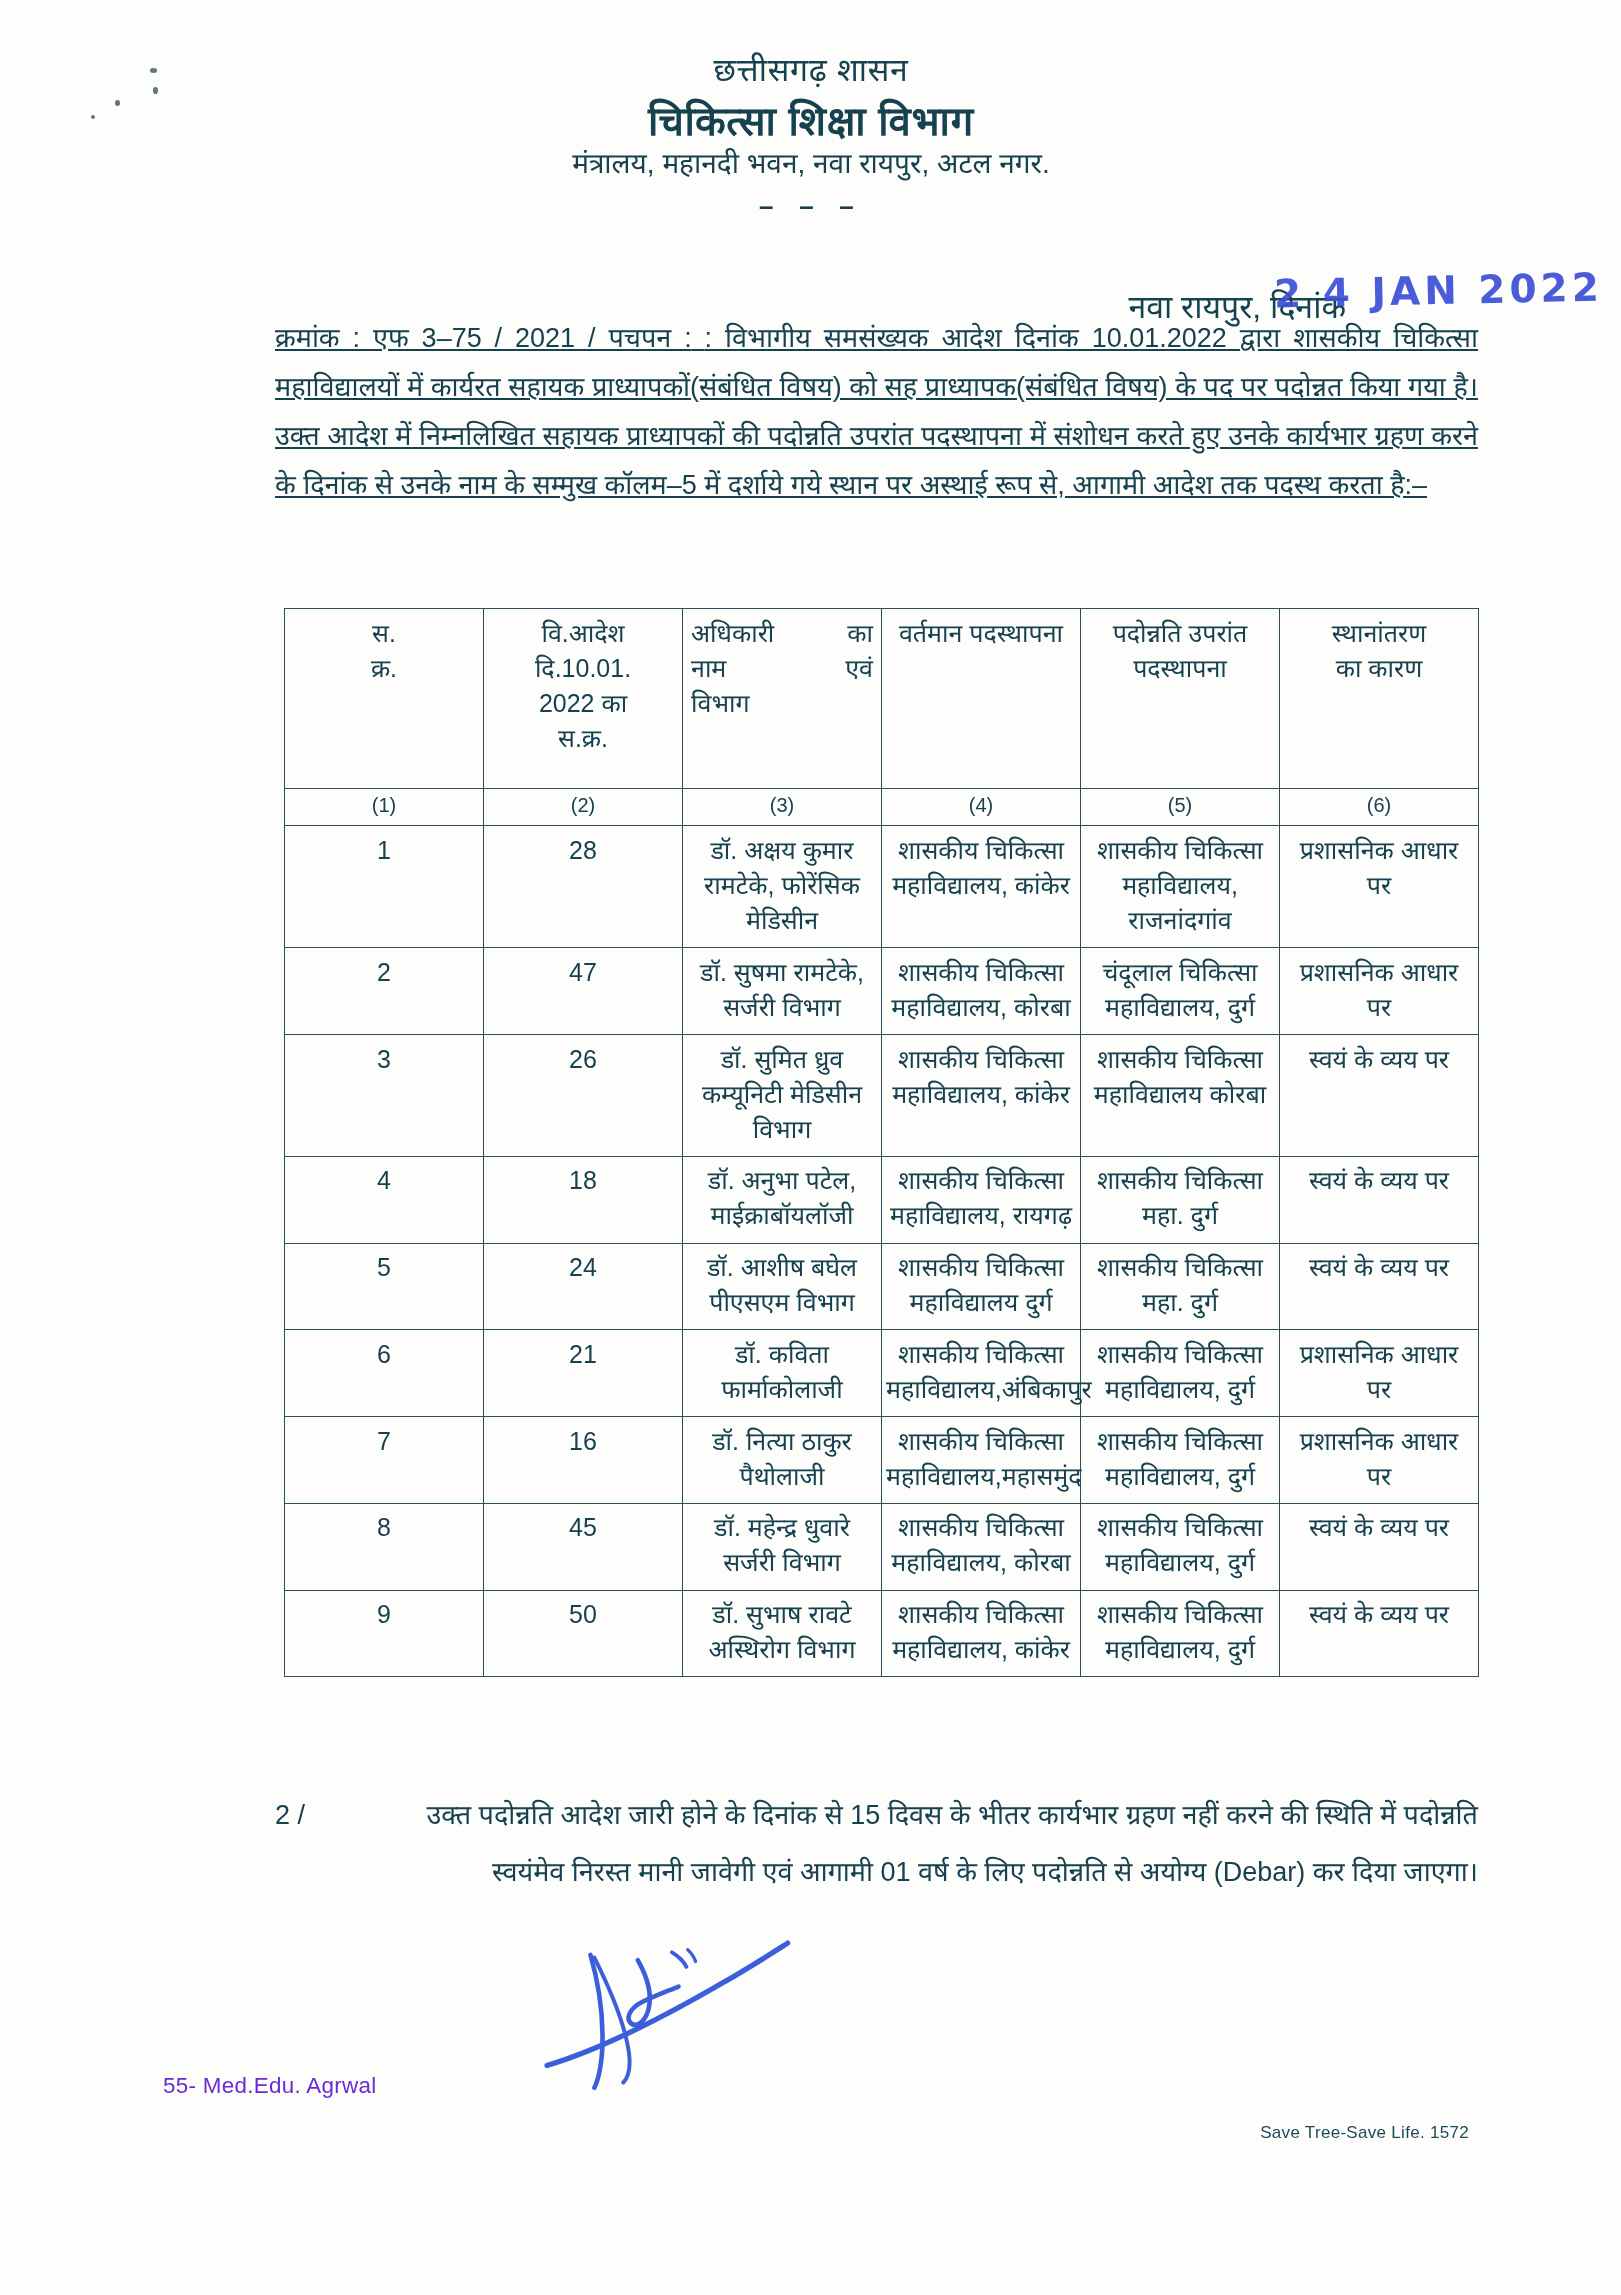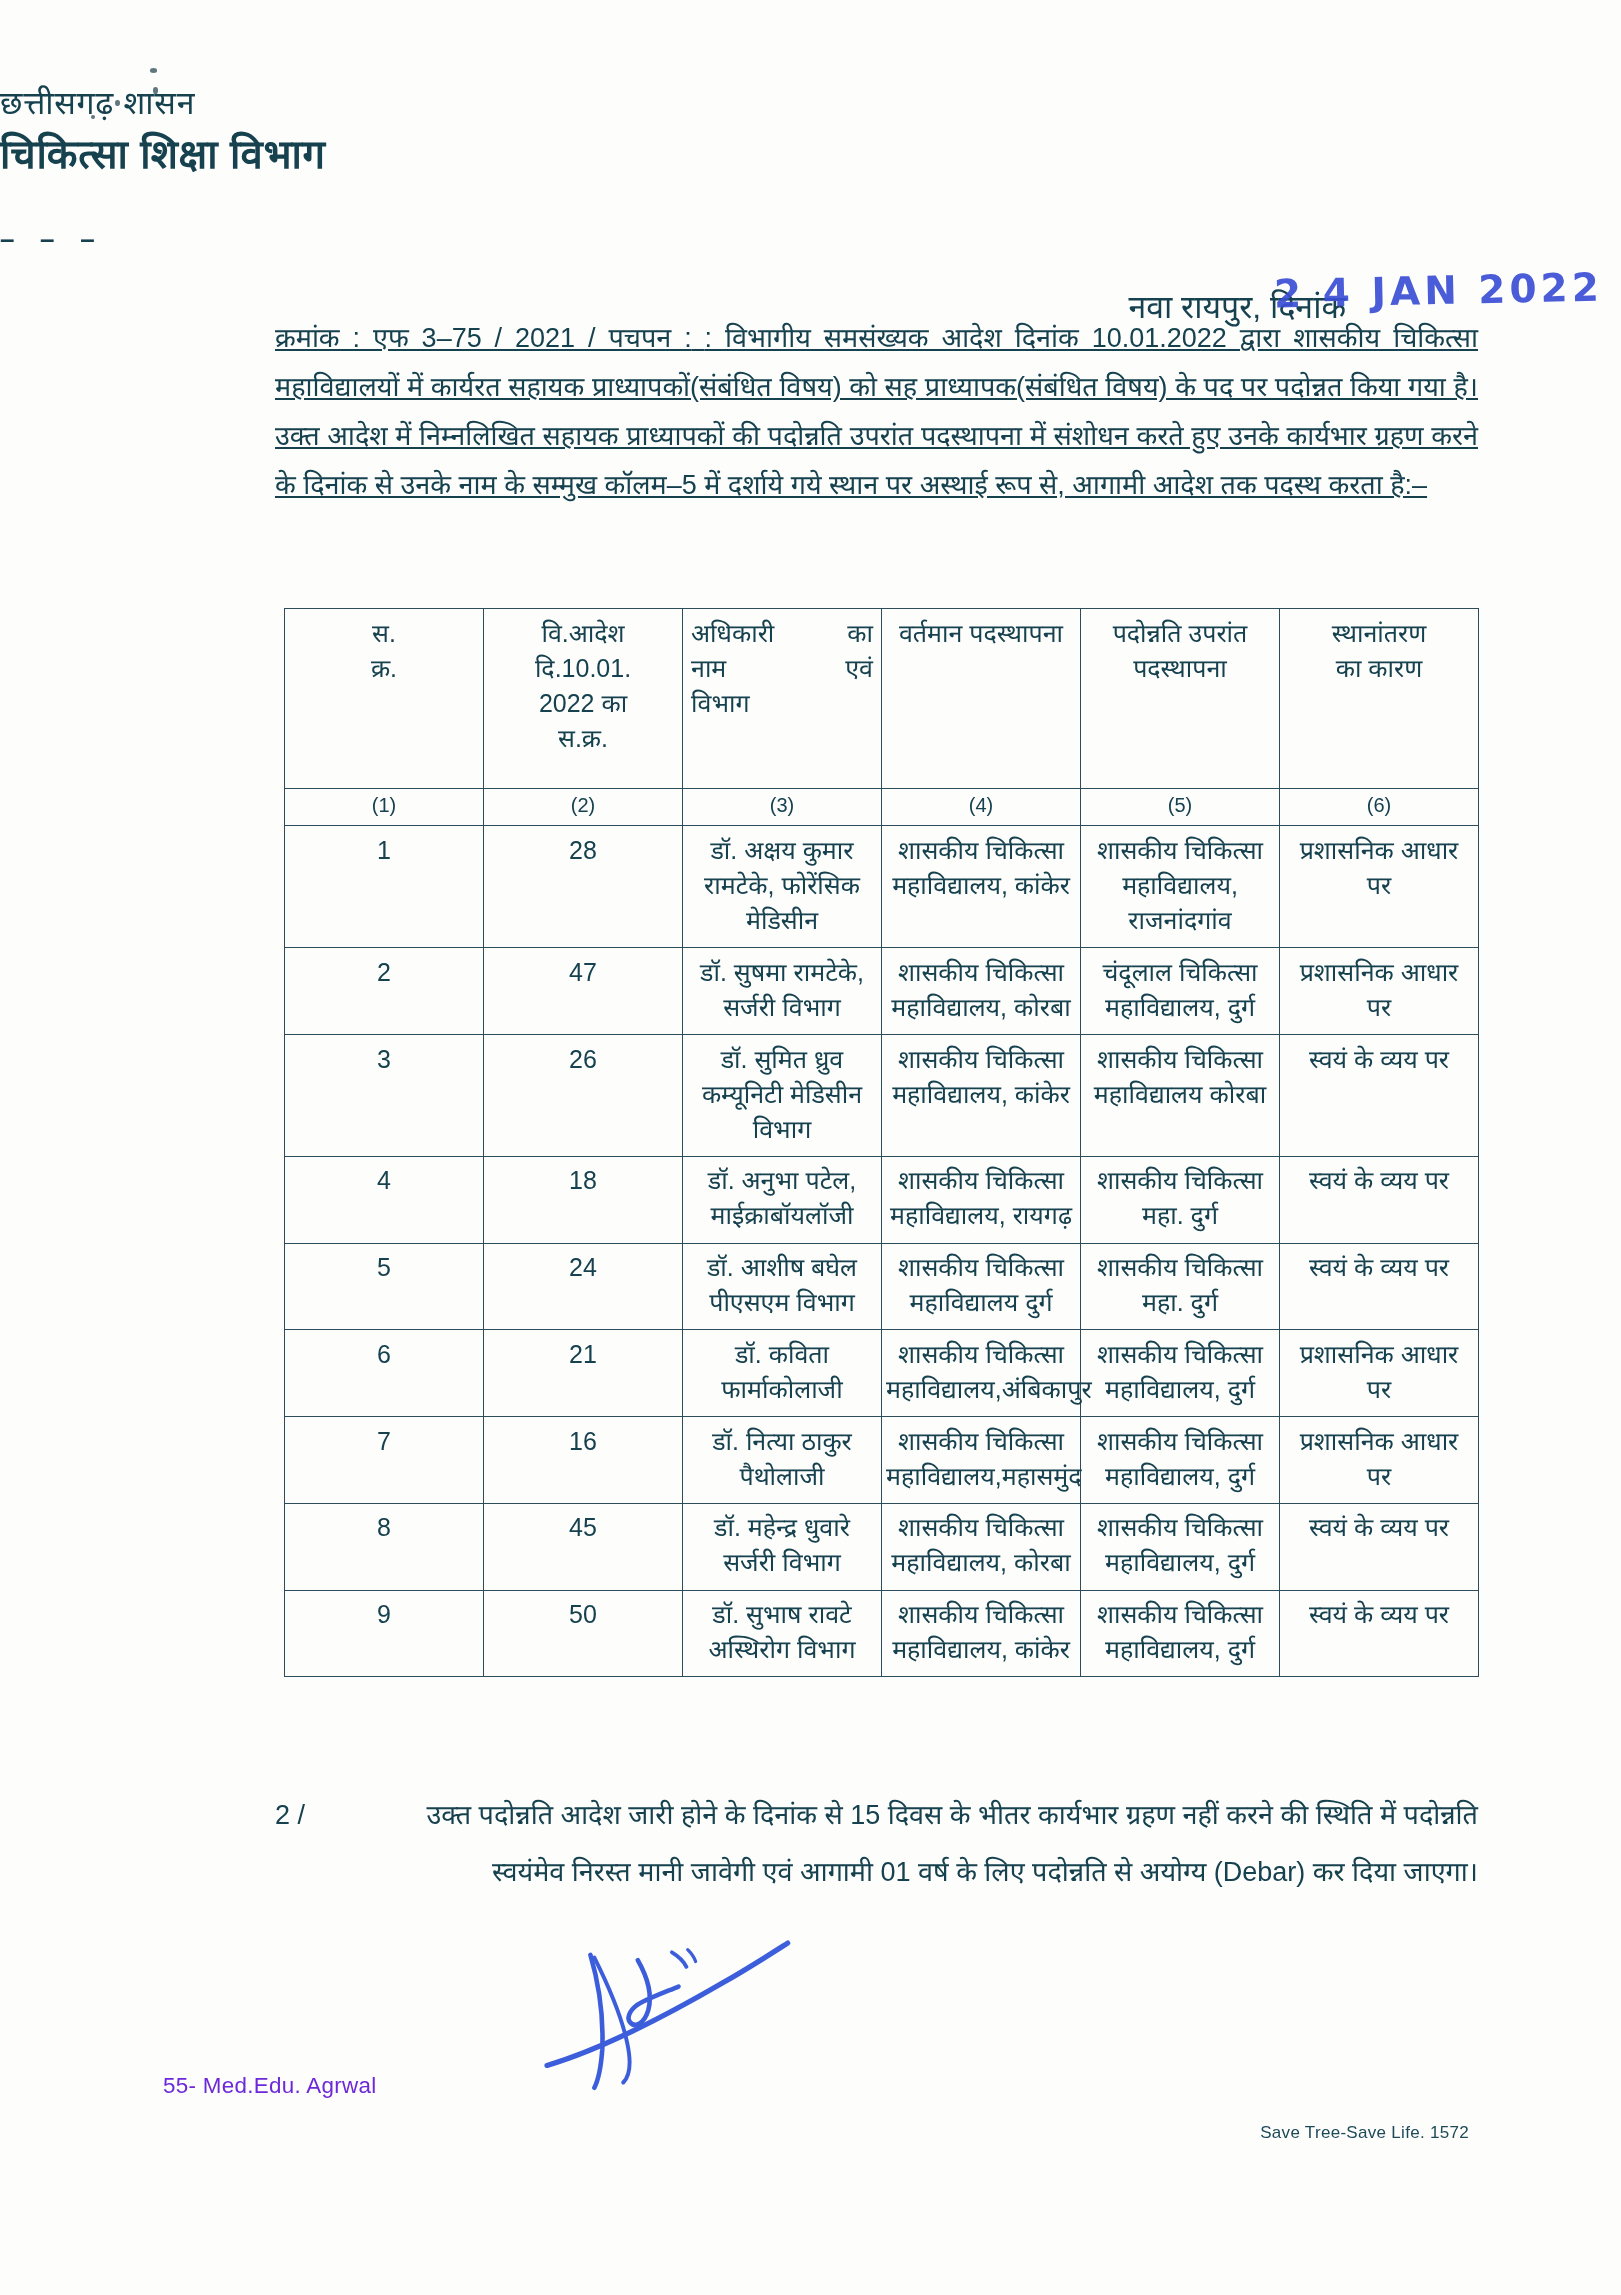--- a/index.html
+++ b/index.html
@@ -26,22 +26,22 @@
     background: #2b4a55;
     border-radius: 50%;
     opacity: .75;
   }
 
   
   .hdr-block {
     position: absolute;
     left: 0;
     right: 0;
+    text-align: center;
     color: #16414f;
-    margin-top: 33px;
   }
   .org-name {
     top: 47px;
     font-size: 32px;
     letter-spacing: 0.7px;
     font-weight: 400;
   }
   .dept-name {
     top: 92px;
     font-size: 40px;
@@ -200,20 +200,21 @@
 
 <div class="page">
 
   <div class="speck" style="left:115px;top:100px;width:4.6px;height:6px;"></div>
   <div class="speck" style="left:150px;top:68px;width:7.2px;height:4.6px;"></div>
   <div class="speck" style="left:153px;top:87px;width:5.3px;height:6.6px;"></div>
   <div class="speck" style="left:91px;top:115px;width:4px;height:4px;"></div>
 
   <div class="hdr-block org-name">छत्तीसगढ़ शासन</div>
   <div class="hdr-block dept-name">चिकित्सा शिक्षा विभाग</div>
+  <div class="hdr-block addr-line">मंत्रालय, महानदी भवन, नवा रायपुर, अटल नगर.</div>
   <div class="hdr-block dash-line">– – –</div>
 
   <div class="place-date">नवा रायपुर, दिनांक</div>
   <div class="date-stamp">2 4 JAN 2022</div>
 
   <div class="para1">
     <span class="lead">क्रमांक : एफ 3–75 / 2021 / पचपन :</span>
     <span>: विभागीय समसंख्यक आदेश दिनांक 10.01.2022 द्वारा शासकीय चिकित्सा महाविद्यालयों में कार्यरत सहायक प्राध्यापकों(संबंधित विषय) को सह प्राध्यापक(संबंधित विषय) के पद पर पदोन्नत किया गया है। उक्त आदेश में निम्नलिखित सहायक प्राध्यापकों की पदोन्नति उपरांत पदस्थापना में संशोधन करते हुए उनके कार्यभार ग्रहण करने के दिनांक से उनके नाम के सम्मुख कॉलम–5 में दर्शाये गये स्थान पर अस्थाई रूप से, आगामी आदेश तक पदस्थ करता है:–</span>
   </div>
 

